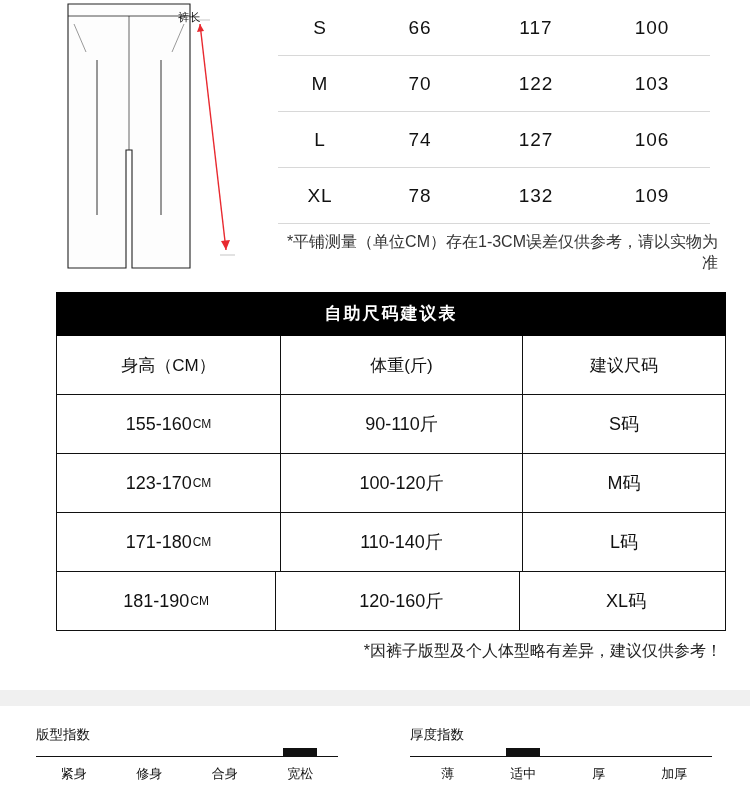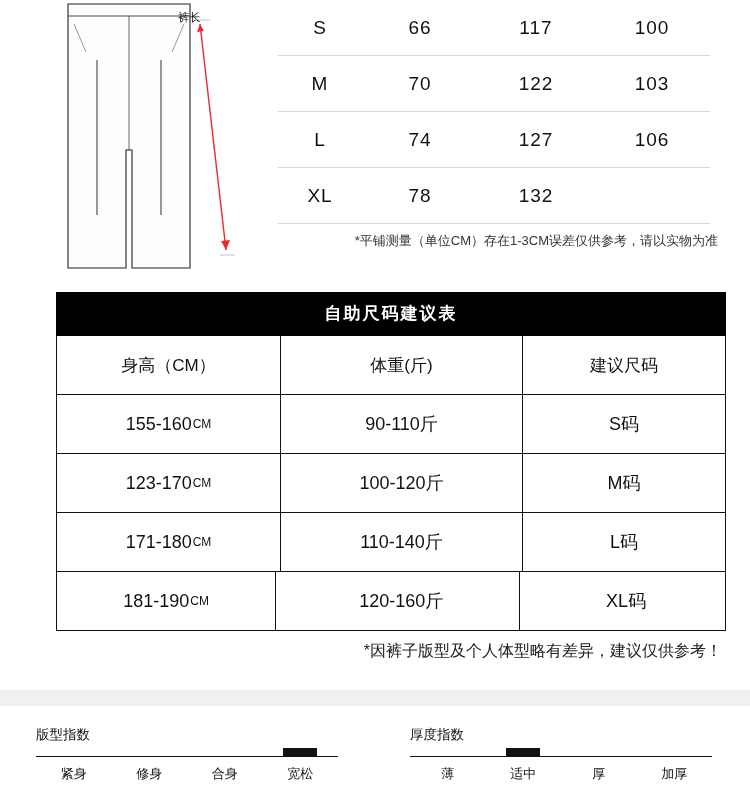--- a/index.html
+++ b/index.html
@@ -67,21 +67,21 @@
   .spec-cell.c1 { width: 116px; }
   .spec-cell.c2 { width: 116px; }
   .spec-cell.c3 { width: 116px; }
 
   .spec-note {
     position: absolute;
     left: 278px;
     top: 232px;
     width: 440px;
     text-align: right;
-    font-size: 13px;
+    font-size: 16px;
     color: #333;
     font-family: "Liberation Sans", sans-serif;
   }
 
   
   .sugg-wrap {
     position: absolute;
     left: 56px;
     top: 292px;
     width: 670px;
@@ -233,20 +233,21 @@
     <div class="spec-row">
       <div class="spec-cell c0">L</div>
       <div class="spec-cell c1">74</div>
       <div class="spec-cell c2">127</div>
       <div class="spec-cell c3">106</div>
     </div>
     <div class="spec-row">
       <div class="spec-cell c0">XL</div>
       <div class="spec-cell c1">78</div>
       <div class="spec-cell c2">132</div>
+      <div class="spec-cell c3">109</div>
     </div>
   </div>
 
   <div class="spec-note">*平铺测量（单位CM）存在1-3CM误差仅供参考，请以实物为准</div>
 </div>
 
 <div class="sugg-wrap">
   <div class="sugg-header">自助尺码建议表</div>
 
   <div class="sugg-table">

